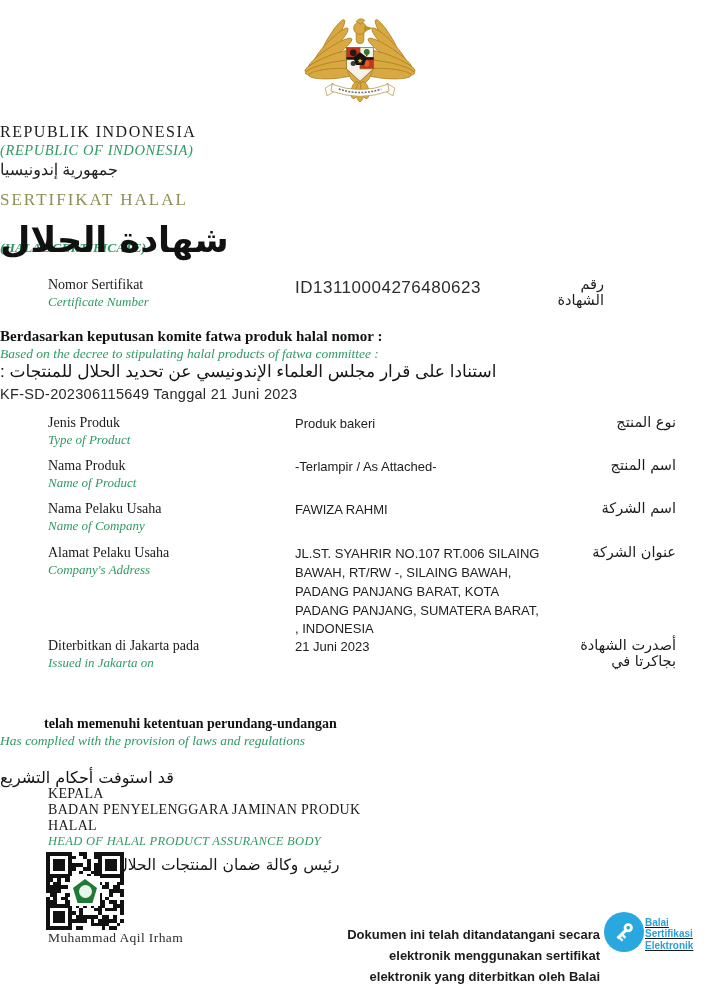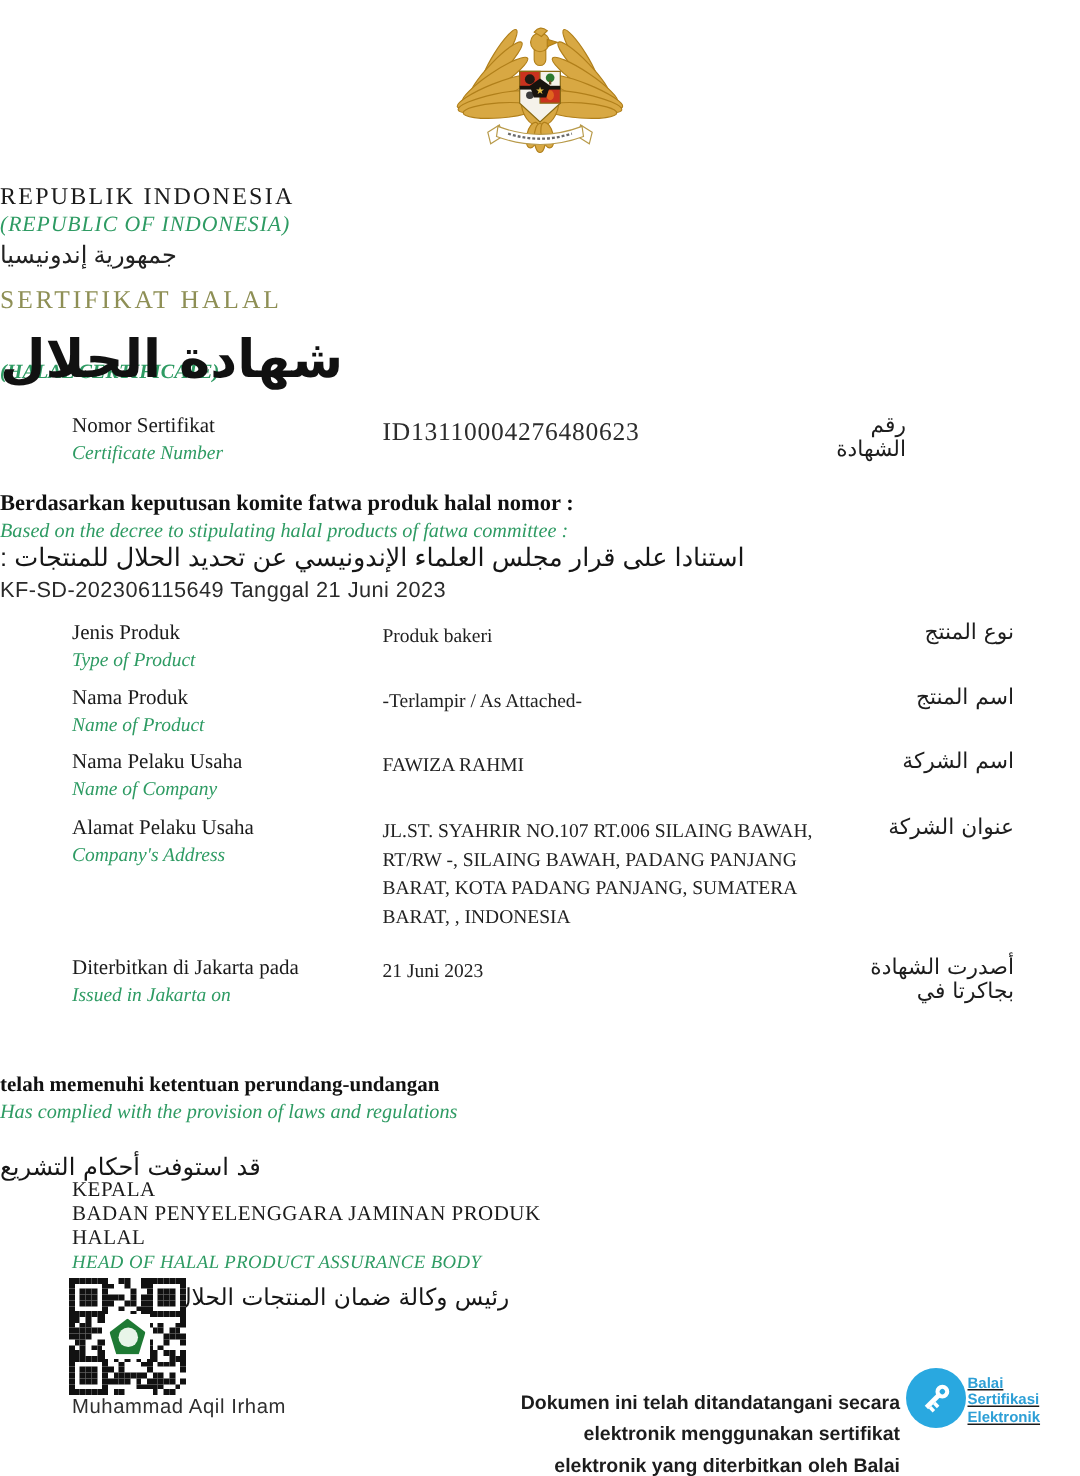--- a/index.html
+++ b/index.html
@@ -17,63 +17,63 @@
   .h-country-en   { position:absolute; top:142px; width:100%; font-size:14.5px; font-style:italic; color:#2e9b63; letter-spacing:.6px; }
   .h-country-ar   { position:absolute; top:160px; width:100%; font-size:16px; color:#222; }
   .h-title-id     { position:absolute; top:190px; width:100%; font-size:17px; letter-spacing:2px; color:#8e8f55; }
   .h-title-en     { position:absolute; top:208px; width:100%; font-size:13.5px; font-weight:bold; font-style:italic; color:#2e9b63;margin-top:32px; }
   .h-title-ar     { position:absolute; top:220px; width:100%; font-size:35px; font-weight:bold; color:#111; font-family:"DejaVu Sans", sans-serif; }
 
   
   .row { position:absolute; left:48px; right:44px; display:grid; grid-template-columns:207px 290px 1fr; }
   .lbl-id { font-size:14px; color:#1a1a1a; line-height:1.25; }
   .lbl-en { font-size:13px; font-style:italic; color:#2e9b63; line-height:1.25; }
-  .val    { font-family:Liberation Serif, serif; font-size:13px; color:#212121; line-height:1.45; padding-top:1px; }
+  .val    { font-family:Liberation Sans, sans-serif; font-size:13px; color:#212121; line-height:1.45; padding-top:1px;margin-left:40px; }
   .lbl-ar { font-size:14.5px; color:#1d1d1d; text-align:right; direction:rtl; font-family:"DejaVu Sans", sans-serif; }
 
   .row-certno { top:276px; }
   .row-certno .val { font-size:17px; letter-spacing:.5px; color:#2c2c2c; padding-top:0; }
   .row-certno .lbl-ar { padding-right:72px; }
 
   
   .decree-id  { position:absolute; top:328px; width:100%; font-size:15px; font-weight:600; color:#111; }
   .decree-en  { position:absolute; top:346px; width:100%; font-size:13.5px; font-style:italic; color:#2e9b63; }
   .decree-ar  { position:absolute; top:361px; width:100%; font-size:17px; color:#161616; direction:rtl; font-family:Liberation Sans, sans-serif; }
   .decree-num { position:absolute; top:386px; width:100%; font-family:"Liberation Sans", sans-serif; font-size:14.5px; color:#2a2a2a; letter-spacing:.3px; }
 
   
   .row-f1 { top:414px; }
   .row-f2 { top:457px; }
   .row-f3 { top:500px; }
   .row-f4 { top:544px; }
   .row-f5 { top:637px; }
 
   
-  .comp-id { position:absolute; top:716px; width:100%; font-size:14px; font-weight:600; color:#111; }
+  .comp-id { position:absolute; top:716px; width:100%; font-size:14px; font-weight:600; color:#111;padding-left:44px; }
   .comp-en { position:absolute; top:733px; width:100%; font-size:13.5px; font-style:italic; color:#2e9b63; }
   .comp-ar { position:absolute; top:748px; width:100%; font-size:16px; color:#161616; direction:rtl; font-family:"DejaVu Sans", sans-serif;margin-top:20px; }
 
   
   .sig { position:absolute; left:48px; top:786px; width:360px; }
   .sig-l1 { font-size:14px; letter-spacing:.3px; }
   .sig-l2 { font-size:14px; letter-spacing:.3px; }
   .sig-en { font-size:12.5px; font-style:italic; color:#2e9b63; letter-spacing:.3px; }
   .sig-ar { margin-top:7px; text-align:center; font-size:15.5px; direction:rtl; color:#161616; font-family:"DejaVu Sans", sans-serif; }
 
   
   .qr { position:absolute; left:46px; top:852px; width:78px; height:78px;
         display:grid; grid-template-columns:repeat(21,1fr); grid-template-rows:repeat(21,1fr); background:#fff; }
   .qr div.on { background:#111; }
   .qr-logo { position:absolute; left:70px; top:876px; width:30px; height:30px; background:#fff;
              display:flex; align-items:center; justify-content:center; }
   .qr-logo .pent { width:24px; height:24px; background:#1e7a34;
              clip-path:polygon(50% 0%, 100% 38%, 81% 100%, 19% 100%, 0% 38%); position:relative;
              display:flex; align-items:center; justify-content:center; }
   .qr-logo .pent .inner { width:13px; height:13px; background:#e8f5e9; border-radius:50%; }
-  .sig-name { position:absolute; left:48px; top:930px; font-family:Liberation Sans, sans-serif; font-size:13.5px; color:#2f2f2f; letter-spacing:.4px; }
+  .sig-name { position:absolute; left:48px; top:930px; font-family:Liberation Serif, serif; font-size:13.5px; color:#2f2f2f; letter-spacing:.4px; }
 
   
   .disclaimer { position:absolute; right:120px; top:925px; width:270px; text-align:right;
                 font-family:"Liberation Sans", sans-serif; font-size:13px; font-weight:bold; color:#1c1c1c; line-height:1.6; }
   .bsre { position:absolute; right:8px; top:912px; width:108px; display:flex; align-items:flex-end; gap:1px;text-decoration:underline; }
   .bsre-circle { width:40px; height:40px; border-radius:50%; background:#29a8e0; position:relative; flex:0 0 auto; }
   .bsre-key { position:absolute; left:7px; top:7px; width:26px; height:26px; }
   .bsre-text { font-family:"Liberation Sans", sans-serif; font-size:10px; font-weight:bold; color:#2d9fd6; line-height:1.18; }
 </style>
 </head>

